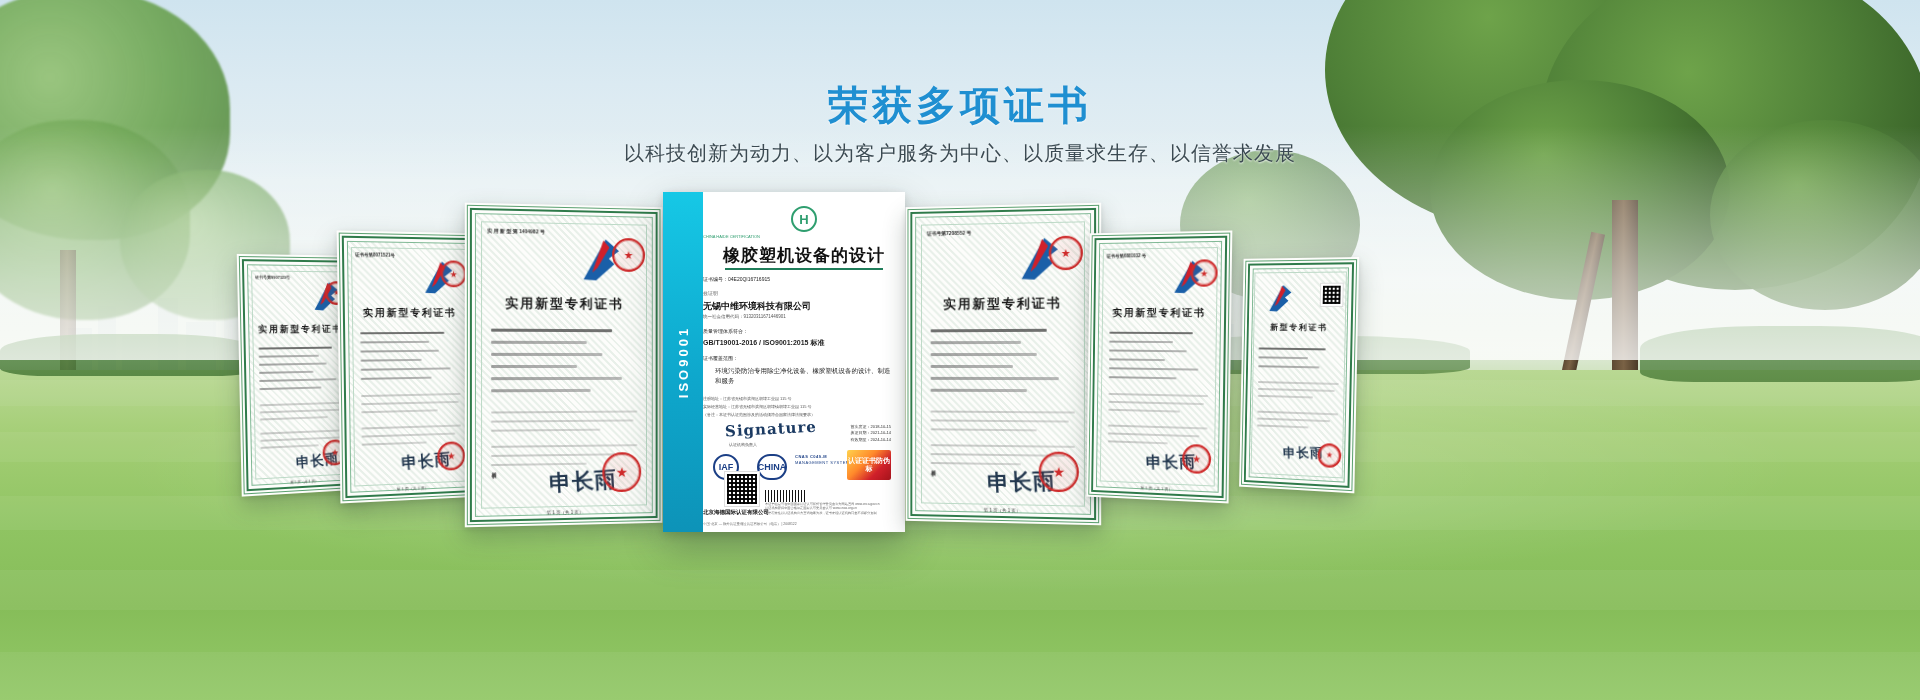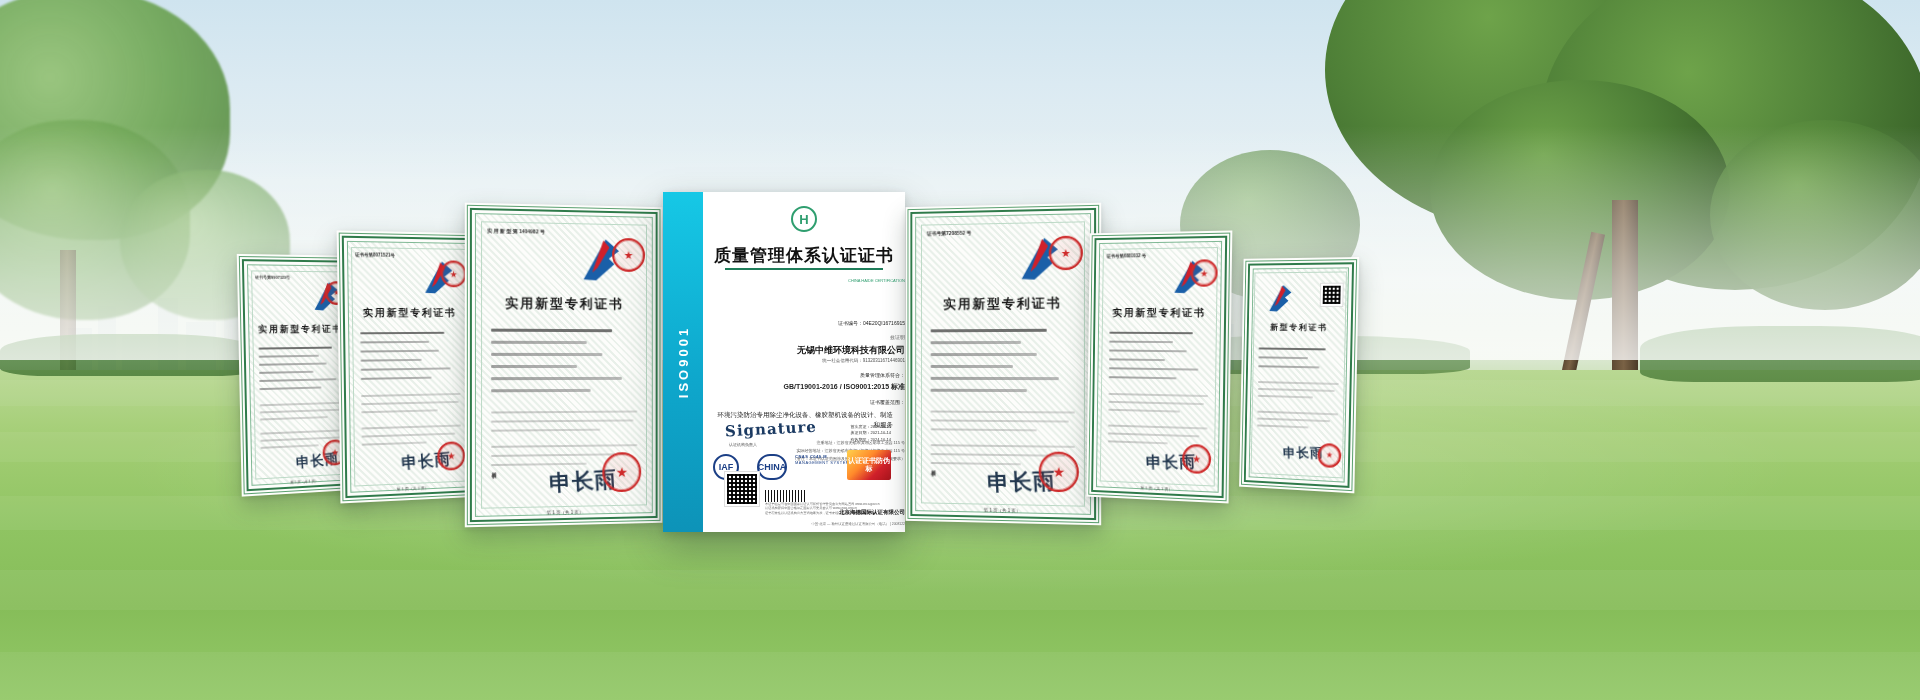--- a/index.html
+++ b/index.html
@@ -184,23 +184,22 @@
     color: #fff; font-weight: bold; letter-spacing: 3px;
     font-size: 13px;
   }
   .iso-body { position: absolute; left: 40px; right: 0; top: 0; bottom: 0; background: #fff; }
   .iso-hdr-title {
     position: absolute; width: 100%; text-align: center;
     font-weight: bold; font-size: 17px; color: #111; letter-spacing: 1px;
   }
   .iso-rule { position: absolute; height: 2px; background: #1f7d5a; }
   .ctext {
-    position: absolute; width: 100%; text-align: right;
+    position: absolute; width: 100%; text-align: left;
     color: #222;
-    margin-top: 44px;
   }
   .qr {
     position: absolute;
     background-color: #fff;
     background-image:
       repeating-linear-gradient(90deg, #111 0 2px, #fff 2px 4px),
       repeating-linear-gradient(0deg, #111 0 2px, #fff 2px 4px);
     background-blend-mode: multiply;
     border: 2px solid #fff;
     outline: 1px solid #ddd;
@@ -289,20 +288,22 @@
       <div class="lawn-stripe" style="top:282px; height:48px;"></div>
     </div>
     <div class="hedge" style="left:0px;   bottom:324px; width:260px; height:42px;"></div>
     <div class="hedge" style="left:250px; bottom:330px; width:180px; height:30px; opacity:.55;"></div>
     <div class="hedge" style="left:1150px;bottom:326px; width:320px; height:38px; opacity:.6;"></div>
     <div class="hedge" style="left:1640px;bottom:318px; width:300px; height:56px; opacity:.7;"></div>
 
     <div class="haze"></div>
   </div>
 
+  <div class="title">荣获多项证书</div>
+  <div class="subtitle">以科技创新为动力、以为客户服务为中心、以质量求生存、以信誉求发展</div>
 
   <div id="certs">
 
     <div class="cert" style="left:238px; top:255px; width:128px; height:238px; transform: perspective(900px) rotateY(16deg) rotate(-1.2deg);">
       <div class="cert-inner">
         <div class="pat-border"></div>
         <div class="pat-inner-frame" style="left:14px; right:14px; top:16px; bottom:16px;"></div>
         <div class="cert-topline" style="left:18px; top:20px; font-size:4px;">证书号第9907123号</div>
         <div class="emblem" style="left:78px; top:26px; width:26px; height:30px;">
           <div class="blue"></div>
@@ -410,21 +411,21 @@
         <div class="iso-spine">
           <div class="iso-spine-text">ISO9001</div>
         </div>
         <div class="iso-body">
 
           <div style="position:absolute; left:50%; top:14px; transform:translateX(-50%); width:26px; height:26px; border:2px solid #2f9e6f; border-radius:50%; display:flex; align-items:center; justify-content:center; color:#2f9e6f; font-weight:bold; font-size:13px;">
             <span>H</span>
           </div>
           <div class="ctext" style="top:42px; font-size:4px; color:#2f9e6f;">CHINA HAIDE CERTIFICATION</div>
 
-          <div class="iso-hdr-title" style="top:52px;">质量管理体系认证证书</div>
+          <div class="iso-hdr-title" style="top:52px;">橡胶塑机设备的设计</div>
           <div class="iso-rule" style="left:22px; right:22px; top:76px;"></div>
 
           <div class="ctext" style="top:84px; font-size:5px;">
             <span>证书编号：</span><span>04E20QI16716915</span>
           </div>
 
           <div class="ctext" style="top:98px; font-size:5px; color:#666;">兹证明</div>
           <div class="ctext" style="top:108px; font-size:9px; font-weight:bold; color:#111;">无锡中维环境科技有限公司</div>
           <div class="ctext" style="top:122px; font-size:4.5px; color:#555;">统一社会信用代码：91320311671446901</div>
 

